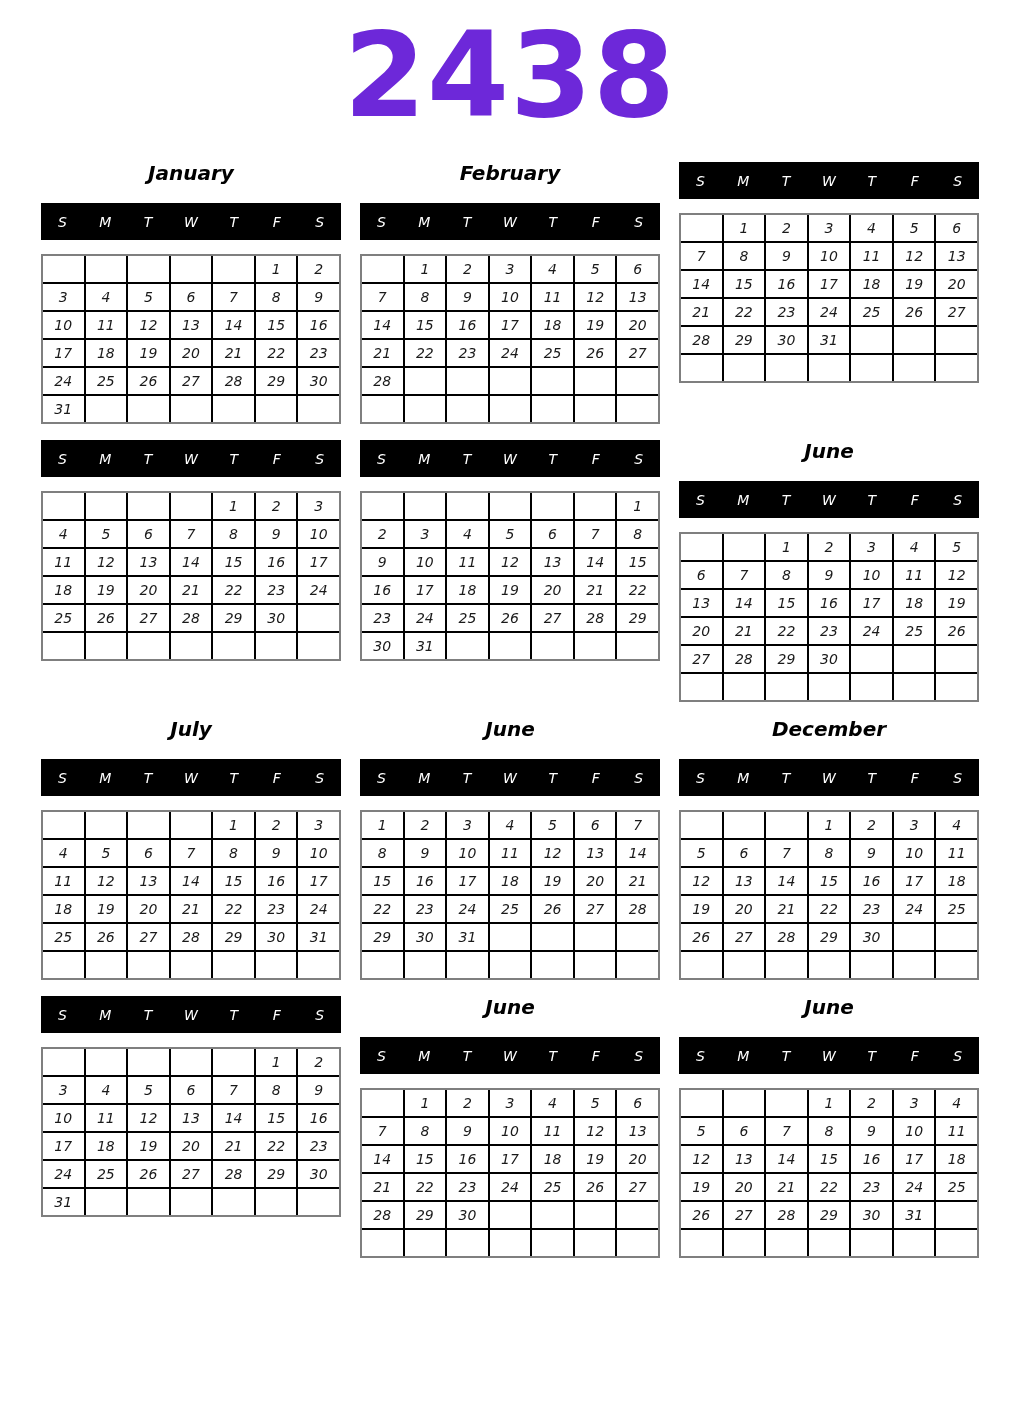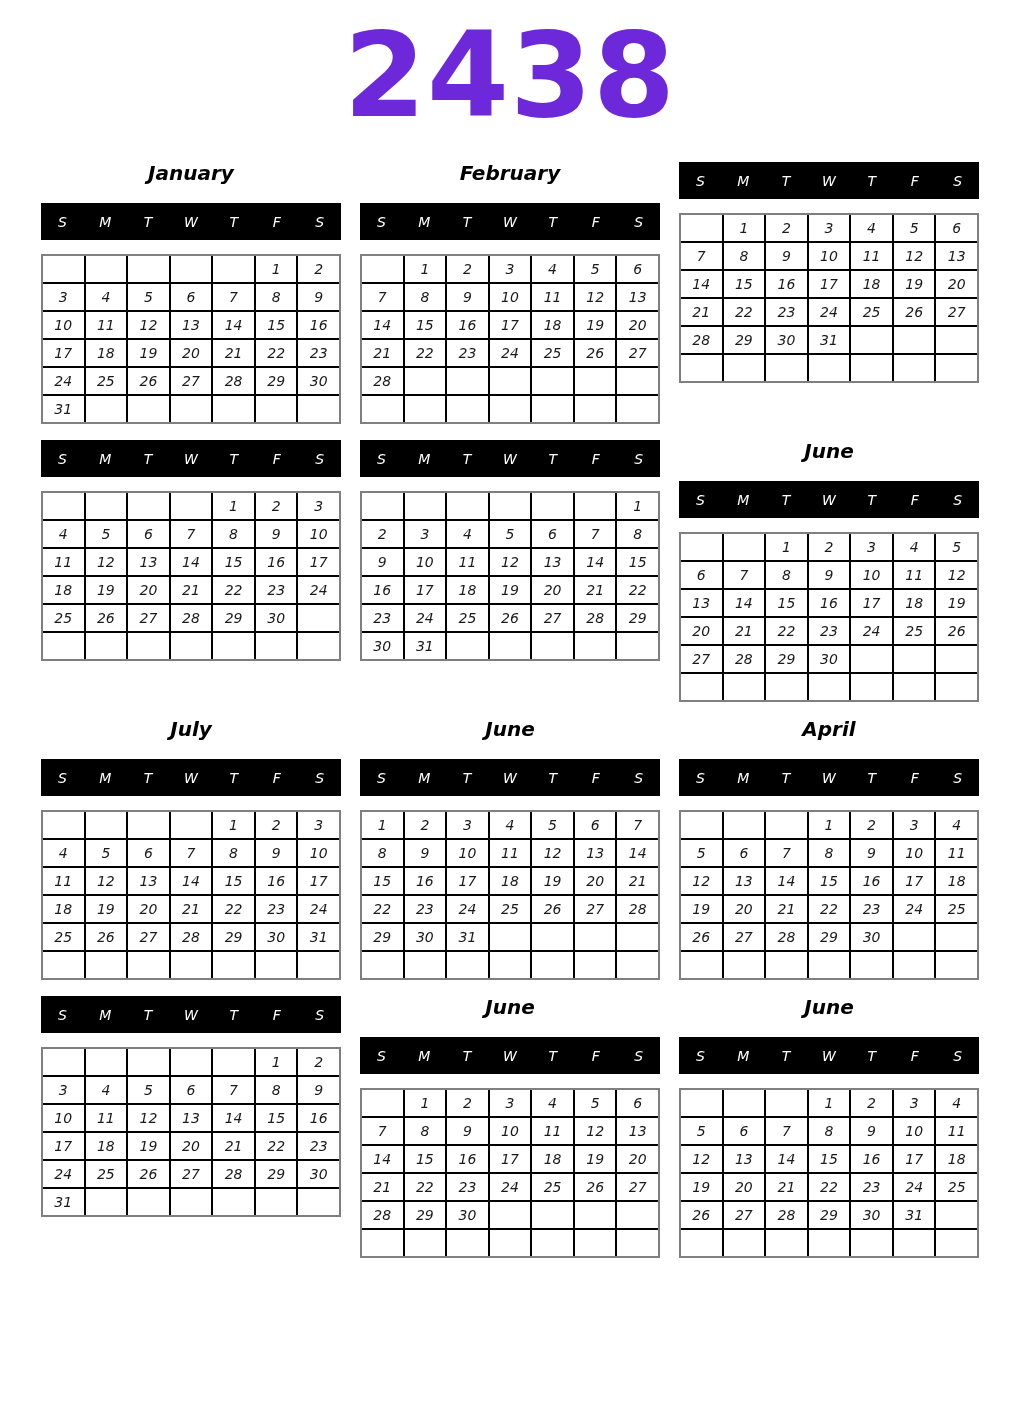--- a/index.html
+++ b/index.html
@@ -519,21 +519,21 @@
         <div class="day-cell"></div>
         <div class="day-cell"></div>
         <div class="day-cell"></div>
         <div class="day-cell"></div>
         <div class="day-cell"></div>
         <div class="day-cell"></div>
       </div>
   </div>
 
   <div class="month-block">
-    <div class="month-name">April</div>
+    <div class="month-name">December</div>
     <div class="weekday-bar">
         <div class="weekday-cell">S</div>
         <div class="weekday-cell">M</div>
         <div class="weekday-cell">T</div>
         <div class="weekday-cell">W</div>
         <div class="weekday-cell">T</div>
         <div class="weekday-cell">F</div>
         <div class="weekday-cell">S</div>
       </div>
     <div class="days-grid">

